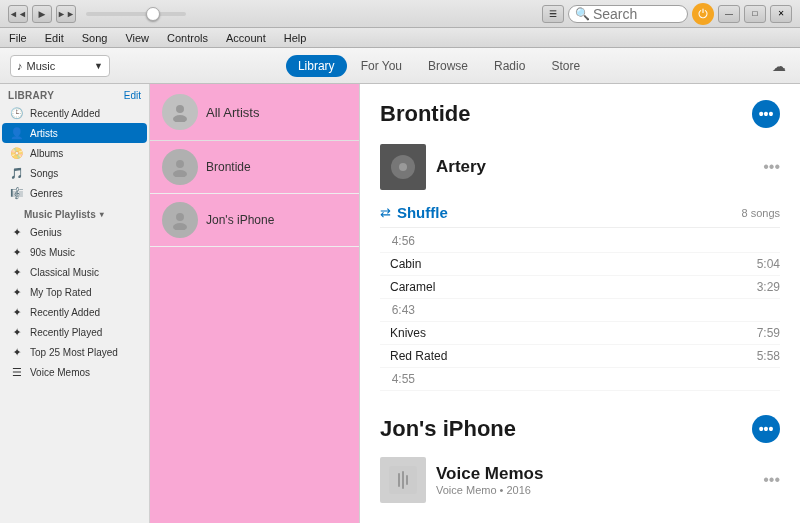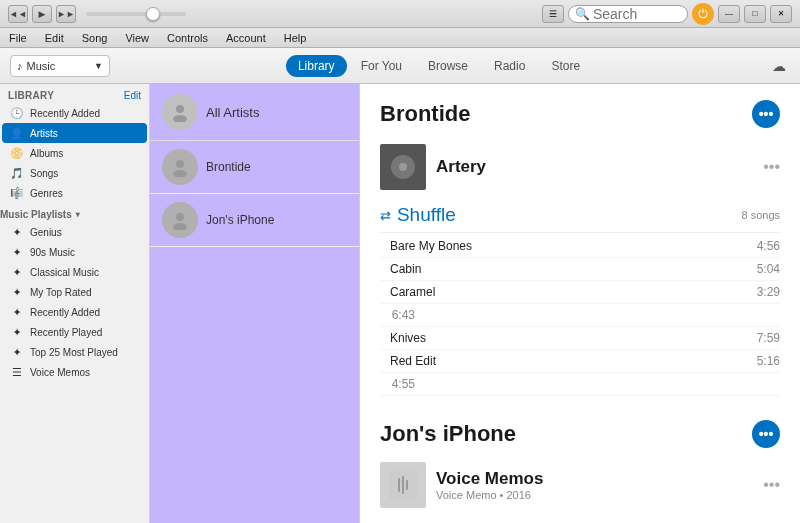--- a/index.html
+++ b/index.html
@@ -92,32 +92,32 @@
       border-radius: 4px;
       margin: 0 2px;
     }
     .sidebar-item.active { background: #0070c0; color: white; }
     .sidebar-item .si-icon { width: 14px; height: 14px; display: flex; align-items: center; justify-content: center; font-size: 11px; flex-shrink: 0; }
     .sidebar-item .si-label { font-size: 10px; }
     .sidebar-section-label {
       display: flex;
       align-items: center;
       gap: 4px;
-      padding: 6px 0 2px;
+      padding: 6px 24px 2px;
       font-size: 10px;
       font-weight: 600;
       color: #666;
       cursor: pointer;
     }
     .sidebar-section-label .arrow { font-size: 8px; }
 
     
     .artist-list {
       width: 210px;
-      background: #c4b5fd;
+      background: #f9a8d4;
       border-right: 1px solid #d0d0d0;
       overflow-y: auto;
       flex-shrink: 0;
     }
     .artist-all {
       display: flex;
       align-items: center;
       gap: 8px;
       padding: 10px 12px;
       border-bottom: 1px solid #e0e0e0;
@@ -168,21 +168,21 @@
 
     
     .shuffle-row {
       display: flex;
       align-items: center;
       padding: 4px 0 6px;
       border-bottom: 1px solid #eee;
       margin-bottom: 2px;
     }
     .shuffle-icon { color: #0070c0; font-size: 13px; margin-right: 6px; }
-    .shuffle-label { color: #0070c0; font-size: 19px; font-weight: 400; }
+    .shuffle-label { color: #0070c0; font-size: 15px; font-weight: 700; }
     .song-count { margin-left: auto; font-size: 11px; color: #888; }
 
     
     .song-row {
       display: flex;
       align-items: center;
       padding: 4px 0;
       border-bottom: 1px solid #f5f5f5;
       cursor: pointer;
     }
@@ -388,41 +388,40 @@
         <div class="album-more">•••</div>
       </div>
 
       <div class="shuffle-row">
         <span class="shuffle-icon">⇄</span>
         <span class="shuffle-label">Shuffle</span>
         <span class="song-count">8 songs</span>
       </div>
 
       <div class="song-row">
-        <span class="song-name">Bare My Bones</span>
         <span class="song-duration">4:56</span>
       </div>
       <div class="song-row">
         <span class="song-name">Cabin</span>
         <span class="song-duration">5:04</span>
       </div>
       <div class="song-row">
         <span class="song-name">Caramel</span>
         <span class="song-duration">3:29</span>
       </div>
       <div class="song-row">
         <span class="song-duration">6:43</span>
       </div>
       <div class="song-row">
         <span class="song-name">Knives</span>
         <span class="song-duration">7:59</span>
       </div>
       <div class="song-row">
-        <span class="song-name">Red Edit</span>
-        <span class="song-duration">5:16</span>
+        <span class="song-name">Red Rated</span>
+        <span class="song-duration">5:58</span>
       </div>
       <div class="song-row">
         <span class="song-duration">4:55</span>
       </div>
     </div>
 
     <div class="iphone-section">
       <div class="iphone-header">
         <span class="iphone-title">Jon's iPhone</span>
         <div class="more-btn">•••</div>

